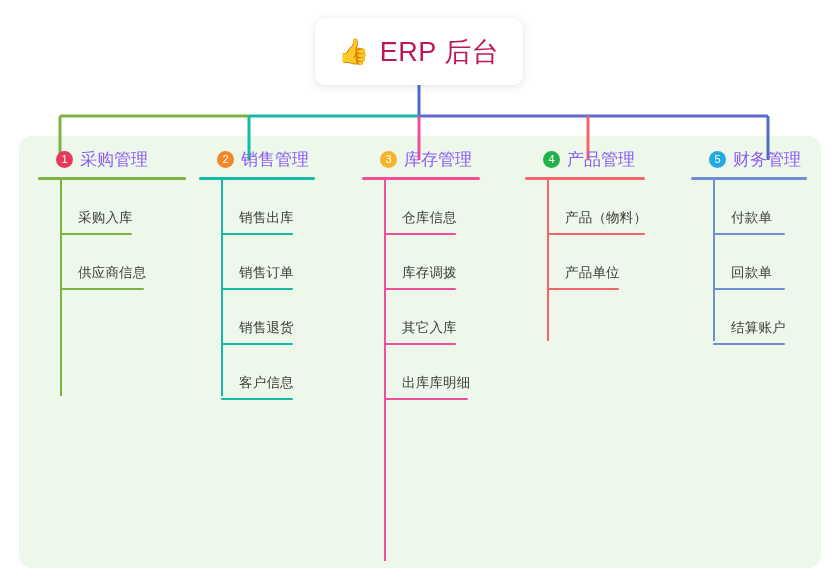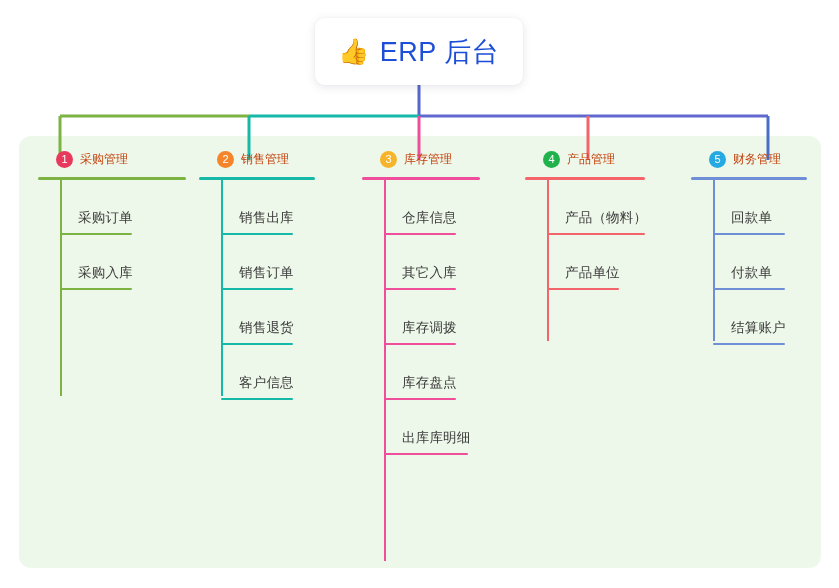--- a/index.html
+++ b/index.html
@@ -39,21 +39,21 @@
     gap: 10px;
     box-sizing: border-box;
   }
   .root-emoji {
     font-size: 25px;
     line-height: 1;
     display: block;
   }
   .root-title {
     font-size: 27px;
-    color: #1d4ed8;
+    color: #be185d;
     letter-spacing: 0.5px;
     white-space: nowrap;
   }
 
   
   .panel {
     position: absolute;
     left: 19px;
     top: 136px;
     width: 802px;
@@ -89,22 +89,22 @@
     height: 17px;
     border-radius: 50%;
     color: #ffffff;
     font-size: 11px;
     line-height: 17px;
     text-align: center;
     flex: 0 0 auto;
     font-weight: normal;
   }
   .col-title {
-    font-size: 12px;
-    color: #c2410c;
+    font-size: 17px;
+    color: #8b5cf6;
     white-space: nowrap;
   }
   .head-rule {
     height: 3px;
     border-radius: 2px;
     margin-top: 6px;
   }
 
   .items {
     position: relative;
@@ -166,27 +166,27 @@
   <div id="columns-host">
       <div class="column" style="left: 38px; width: 148px;">
         <div class="col-head">
           <span class="badge" style="background: rgb(232, 57, 92);">1</span>
           <span class="col-title">采购管理</span>
         </div>
         <div class="head-rule" style="background: rgb(124, 179, 66); width: 148px;"></div>
         <div class="items">
           <div class="spine" style="background: rgb(124, 179, 66); height: 216px;"></div>
           <div class="item">
-            <div class="item-label">采购订单</div>
-            <div class="item-rule" style="background: rgb(124, 179, 66); width: 72px;"></div>
-          </div>
-          <div class="item">
             <div class="item-label">采购入库</div>
             <div class="item-rule" style="background: rgb(124, 179, 66); width: 72px;"></div>
           </div>
+          <div class="item">
+            <div class="item-label">供应商信息</div>
+            <div class="item-rule" style="background: rgb(124, 179, 66); width: 84px;"></div>
+          </div>
         </div>
       </div>
       <div class="column" style="left: 199px; width: 116px;">
         <div class="col-head">
           <span class="badge" style="background: rgb(245, 133, 42);">2</span>
           <span class="col-title">销售管理</span>
         </div>
         <div class="head-rule" style="background: rgb(22, 184, 168); width: 116px;"></div>
         <div class="items">
           <div class="spine" style="background: rgb(22, 184, 168); height: 216px;"></div>
@@ -214,32 +214,28 @@
           <span class="col-title">库存管理</span>
         </div>
         <div class="head-rule" style="background: rgb(239, 78, 155); width: 118px;"></div>
         <div class="items">
           <div class="spine" style="background: rgb(239, 78, 155); height: 381px;"></div>
           <div class="item">
             <div class="item-label">仓库信息</div>
             <div class="item-rule" style="background: rgb(239, 78, 155); width: 72px;"></div>
           </div>
           <div class="item">
+            <div class="item-label">库存调拨</div>
+            <div class="item-rule" style="background: rgb(239, 78, 155); width: 72px;"></div>
+          </div>
+          <div class="item">
             <div class="item-label">其它入库</div>
             <div class="item-rule" style="background: rgb(239, 78, 155); width: 72px;"></div>
           </div>
           <div class="item">
-            <div class="item-label">库存调拨</div>
-            <div class="item-rule" style="background: rgb(239, 78, 155); width: 72px;"></div>
-          </div>
-          <div class="item">
-            <div class="item-label">库存盘点</div>
-            <div class="item-rule" style="background: rgb(239, 78, 155); width: 72px;"></div>
-          </div>
-          <div class="item">
             <div class="item-label">出库库明细</div>
             <div class="item-rule" style="background: rgb(239, 78, 155); width: 84px;"></div>
           </div>
         </div>
       </div>
       <div class="column" style="left: 525px; width: 120px;">
         <div class="col-head">
           <span class="badge" style="background: rgb(33, 178, 75);">4</span>
           <span class="col-title">产品管理</span>
         </div>
@@ -258,28 +254,28 @@
       </div>
       <div class="column" style="left: 691px; width: 116px;">
         <div class="col-head">
           <span class="badge" style="background: rgb(36, 169, 227);">5</span>
           <span class="col-title">财务管理</span>
         </div>
         <div class="head-rule" style="background: rgb(110, 143, 214); width: 116px;"></div>
         <div class="items">
           <div class="spine" style="background: rgb(110, 143, 214); height: 161px;"></div>
           <div class="item">
+            <div class="item-label">付款单</div>
+            <div class="item-rule" style="background: rgb(110, 143, 214); width: 72px;"></div>
+          </div>
+          <div class="item">
             <div class="item-label">回款单</div>
             <div class="item-rule" style="background: rgb(110, 143, 214); width: 72px;"></div>
           </div>
           <div class="item">
-            <div class="item-label">付款单</div>
-            <div class="item-rule" style="background: rgb(110, 143, 214); width: 72px;"></div>
-          </div>
-          <div class="item">
             <div class="item-label">结算账户</div>
             <div class="item-rule" style="background: rgb(110, 143, 214); width: 72px;"></div>
           </div>
         </div>
       </div>
     </div>
 
 </div>
 
 </body></html>

